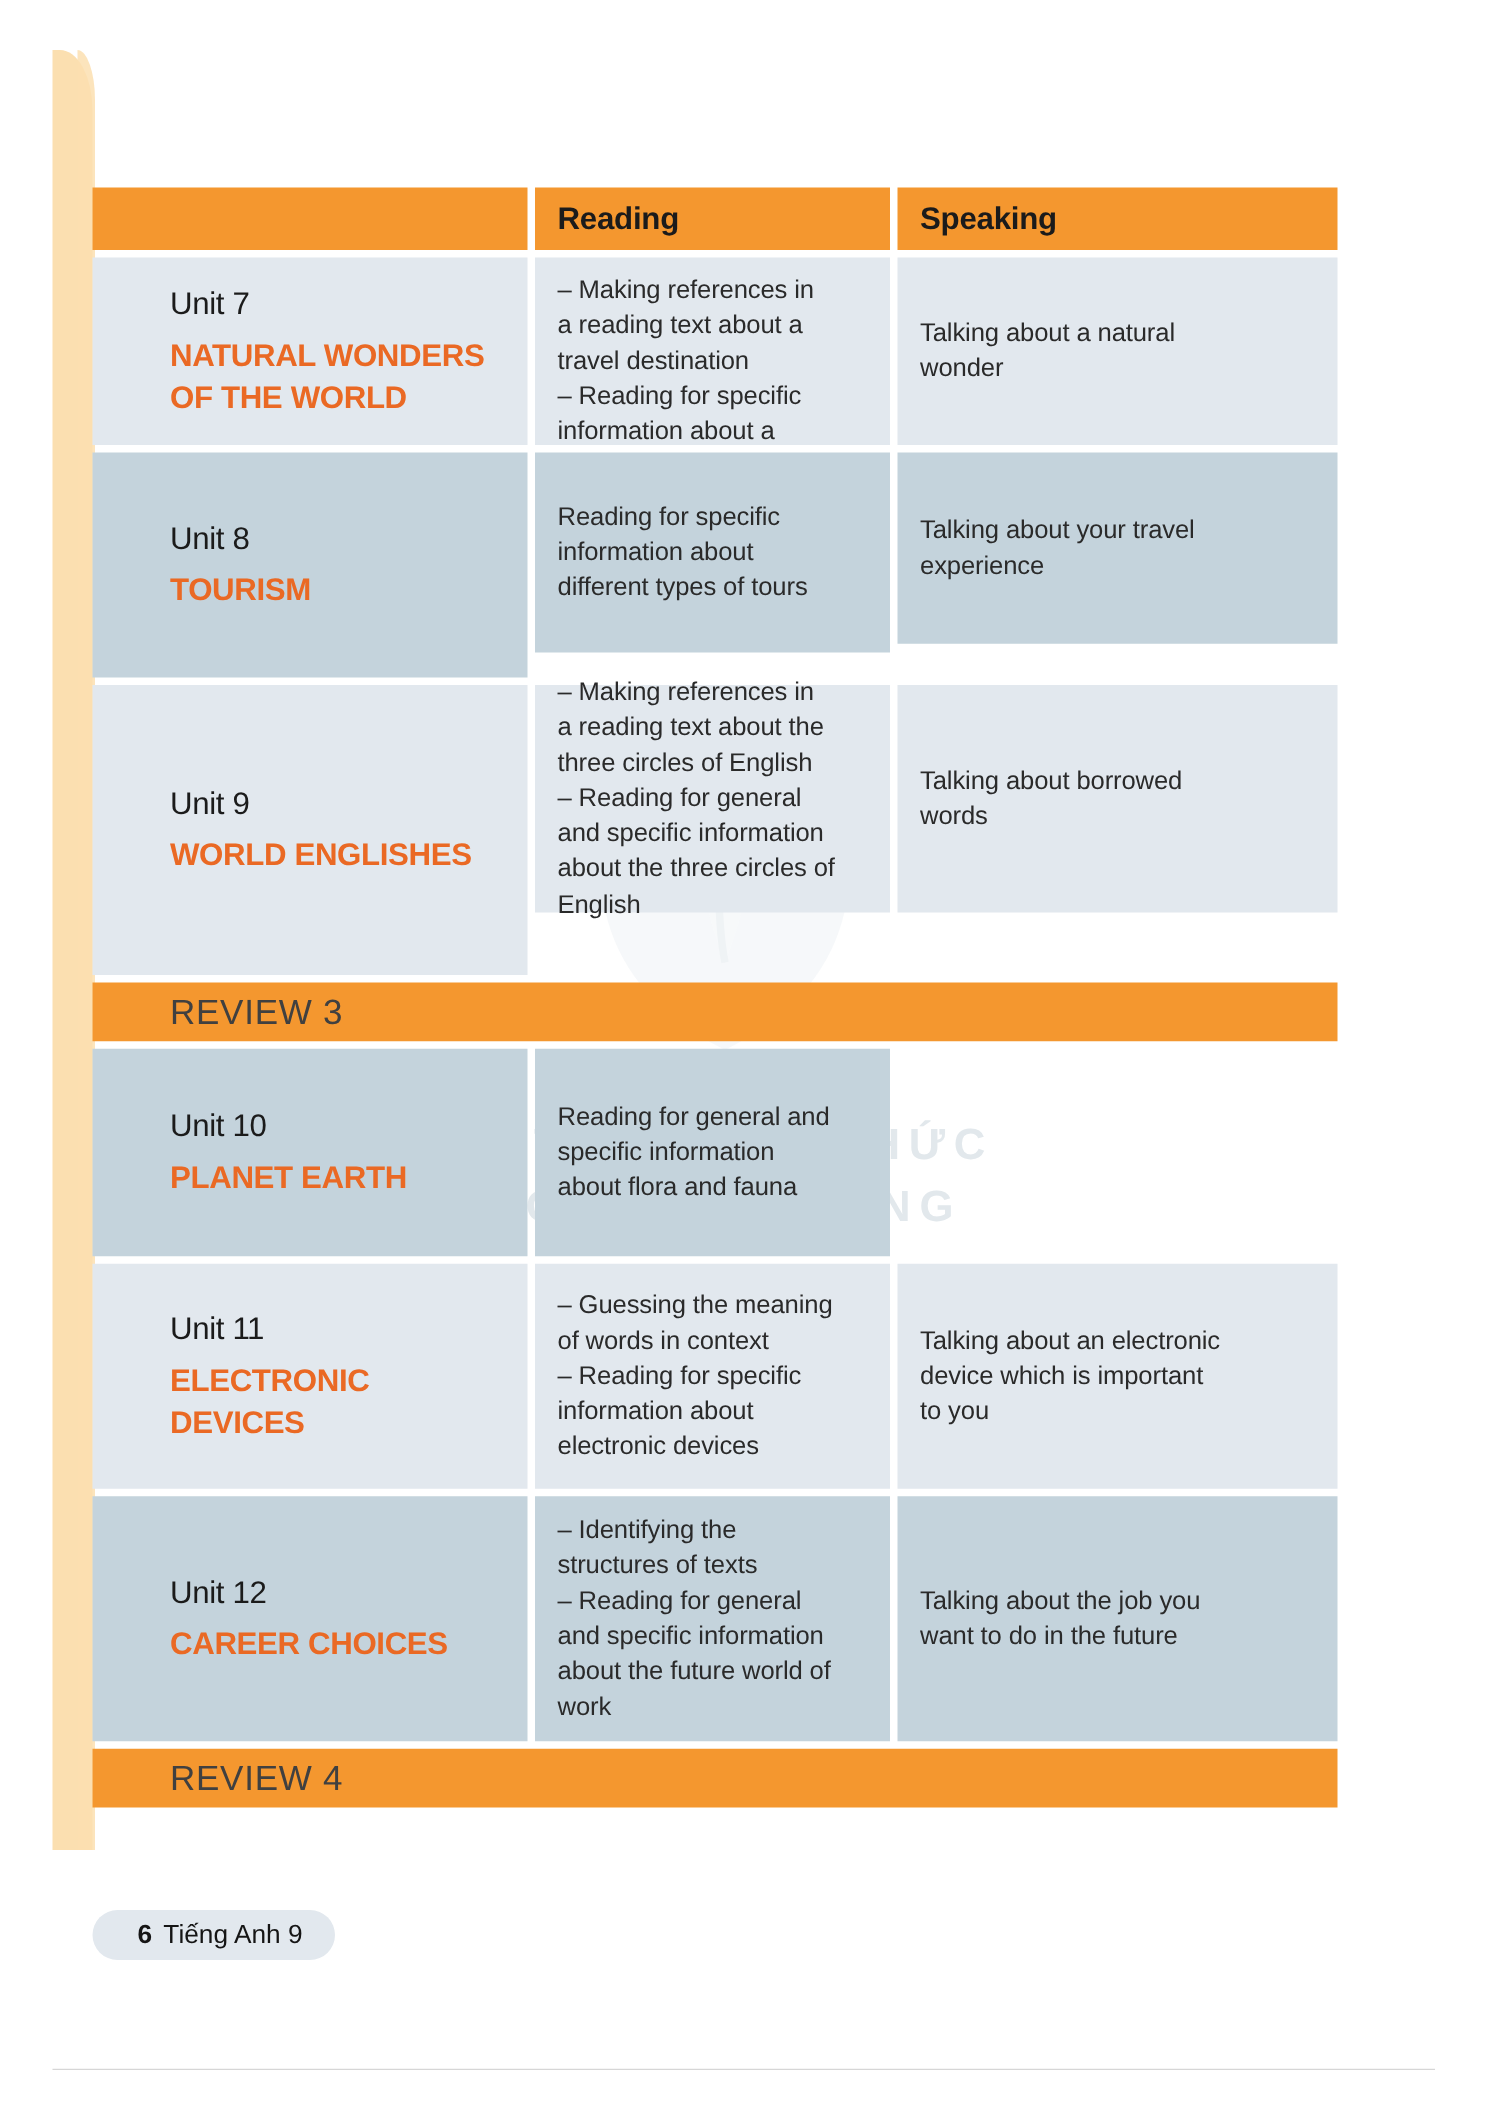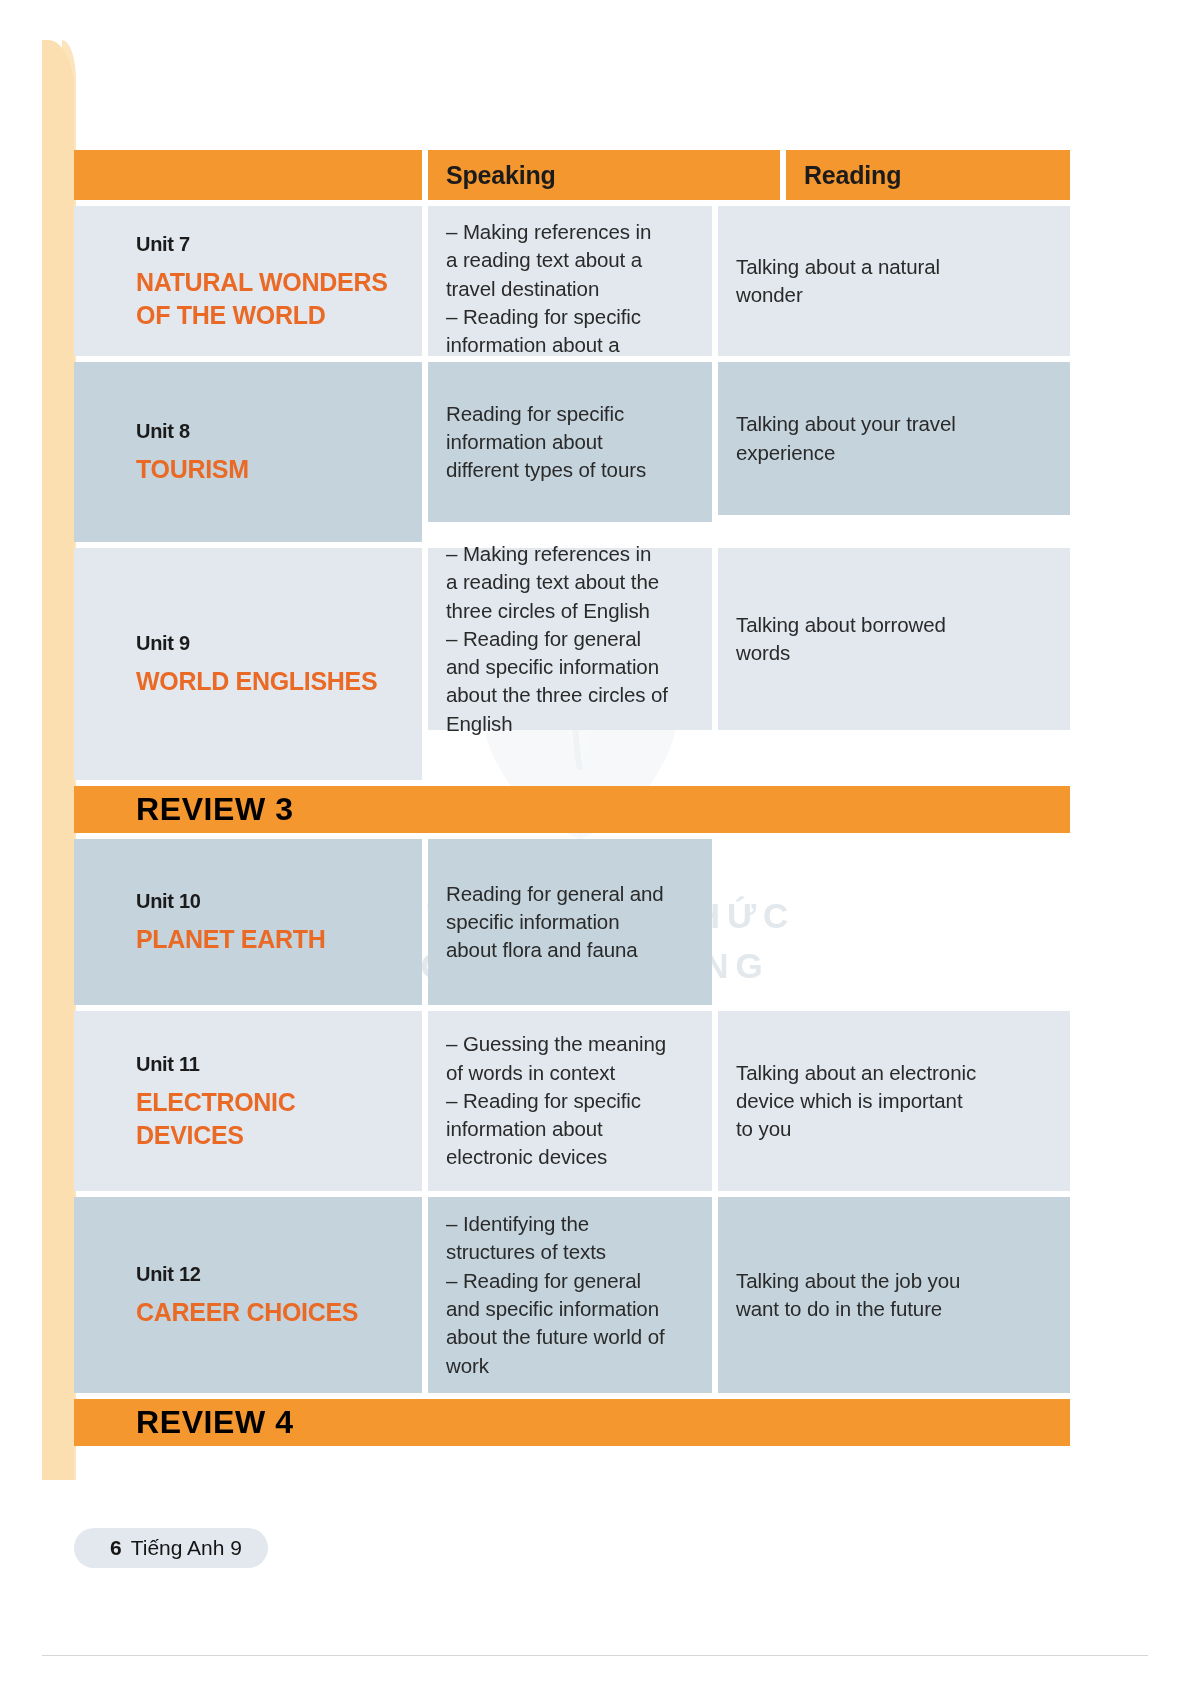--- a/index.html
+++ b/index.html
@@ -113,22 +113,22 @@
     padding: 14px 18px;
     display: flex;
     align-items: center;
   }
   .tone-light { background: #e2e8ee; }
   .tone-dark  { background: #c4d3dc; }
 
   .unit-cell { flex-direction: column; align-items: flex-start; justify-content: center; padding-left: 62px; }
   .unit-no {
     color: #1b1b1b;
-    font-weight: 700;
-    font-size: 20px;
+    font-weight: 400;
+    font-size: 25px;
     letter-spacing: -0.3px;
     line-height: 1.3;
     text-align: center;
   }
   .unit-title {
     color: #ea6924;
     font-weight: 700;
     font-size: 25px;
     letter-spacing: -0.3px;
     line-height: 1.32;
@@ -147,23 +147,23 @@
   .review-bar {
     background: #f4972f;
     height: 47px;
     width: 100%;
     display: flex;
     align-items: center;
     padding-left: 62px;
     box-sizing: border-box;
   }
   .review-bar span {
-    color: #000000;
-    font-weight: 700;
-    font-size: 32px;
+    color: #404040;
+    font-weight: 400;
+    font-size: 28px;
     letter-spacing: 0.6px;
   }
 
   
   .footer {
     position: absolute;
     left: 74px;
     top: 1528px;
     height: 40px;
     min-width: 178px;
@@ -214,25 +214,25 @@
     <div class="wm-text">KẾT NỐI TRI THỨC
 VỚI CUỘC SỐNG</div>
   </div>
 
   <div class="table">
 
     <div class="row">
       <div class="hdr-cell c1">
         <span></span>
       </div>
+      <div class="hdr-cell c2">
+        <span>Reading</span>
+      </div>
       <div class="hdr-cell c3">
         <span>Speaking</span>
-      </div>
-      <div class="hdr-cell c2">
-        <span>Reading</span>
       </div>
     </div>
 
     <div class="row">
       <div class="cell tone-light c1 unit-cell" style="height:150px">
         <div class="unit-no">Unit 7</div>
         <div class="unit-title">NATURAL WONDERS
 OF THE WORLD</div>
       </div>
       <div class="cell tone-light c2" style="height:150px;align-items:flex-start;padding-top:12px">

